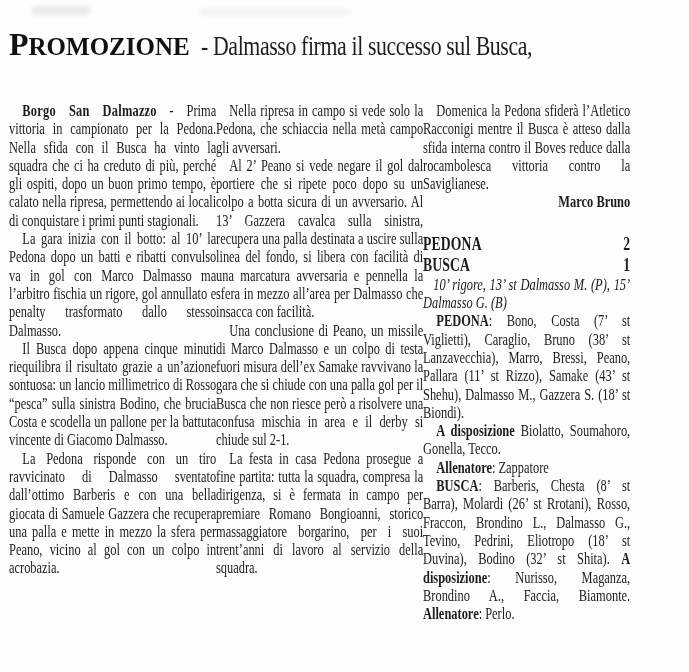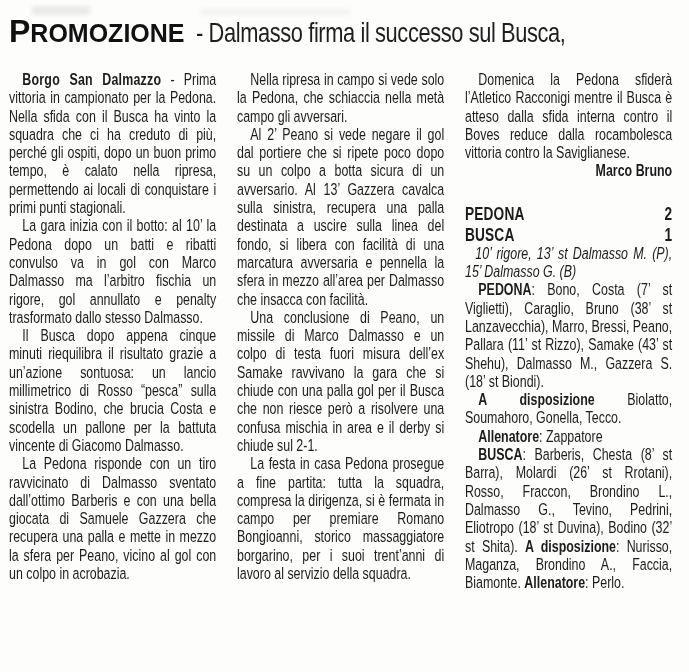--- a/index.html
+++ b/index.html
@@ -1,33 +1,33 @@
 <!DOCTYPE html>
 <html><head>
 <meta charset="utf-8">
 <style>
   html,body{margin:0;padding:0;}
   body{
     width:689px;height:672px;overflow:hidden;
     background:#fdfdfc;color:#1b1b1b;
     font-family:"Liberation Sans","DejaVu Sans",sans-serif;
   }
-  .page{position:relative;padding:14px 9px 0;}
+  .page{position:relative;padding:27px 9px 0;font-family:Liberation Serif, serif;}
   .artifact{position:absolute;background:#d9d9d9;filter:blur(2px);border-radius:3px;}
   .a1{left:32px;top:6px;width:58px;height:9px;opacity:.55;}
   .a2{left:200px;top:9px;width:150px;height:6px;opacity:.3;}
   .kicker{white-space:nowrap;height:36px;}
   .kicker-label{display:inline-block;font-weight:700;font-size:25px;line-height:34px;color:#111;}
   .kicker-label::first-letter{font-size:32px;}
   .kicker-rest{display:inline-block;font-size:28px;font-weight:400;color:#1e1e1e;
     transform:scaleX(.78);transform-origin:0 75%;margin-left:7px;letter-spacing:-.5px;}
   .headline-wrap{height:58px;margin-top:5px;}
   .headline{margin:0;font-size:54px;line-height:54px;font-weight:700;letter-spacing:-2px;
     white-space:nowrap;transform:scaleX(.62);transform-origin:0 0;color:#0e0e0e;}
-  .columns{display:flex;gap:21px;margin-top:21px;}
+  .columns{display:flex;margin-top:39px;}
   .col{flex:0 0 207px;min-width:0;}
   .col-inner{width:280px;transform:scaleX(.74);transform-origin:0 0;
     font-size:16.8px;line-height:18.3px;text-align:justify;color:#1c1c1c;}
   .para{margin:0;text-indent:18px;}
   .lead{letter-spacing:.3px;}
   b{font-weight:700;}
   .byline{margin:0;font-weight:700;text-align:right;}
   .score-block{margin-top:22px;}
   .score-row{display:flex;justify-content:space-between;font-weight:700;
     font-size:18.5px;line-height:21px;letter-spacing:.2px;}

